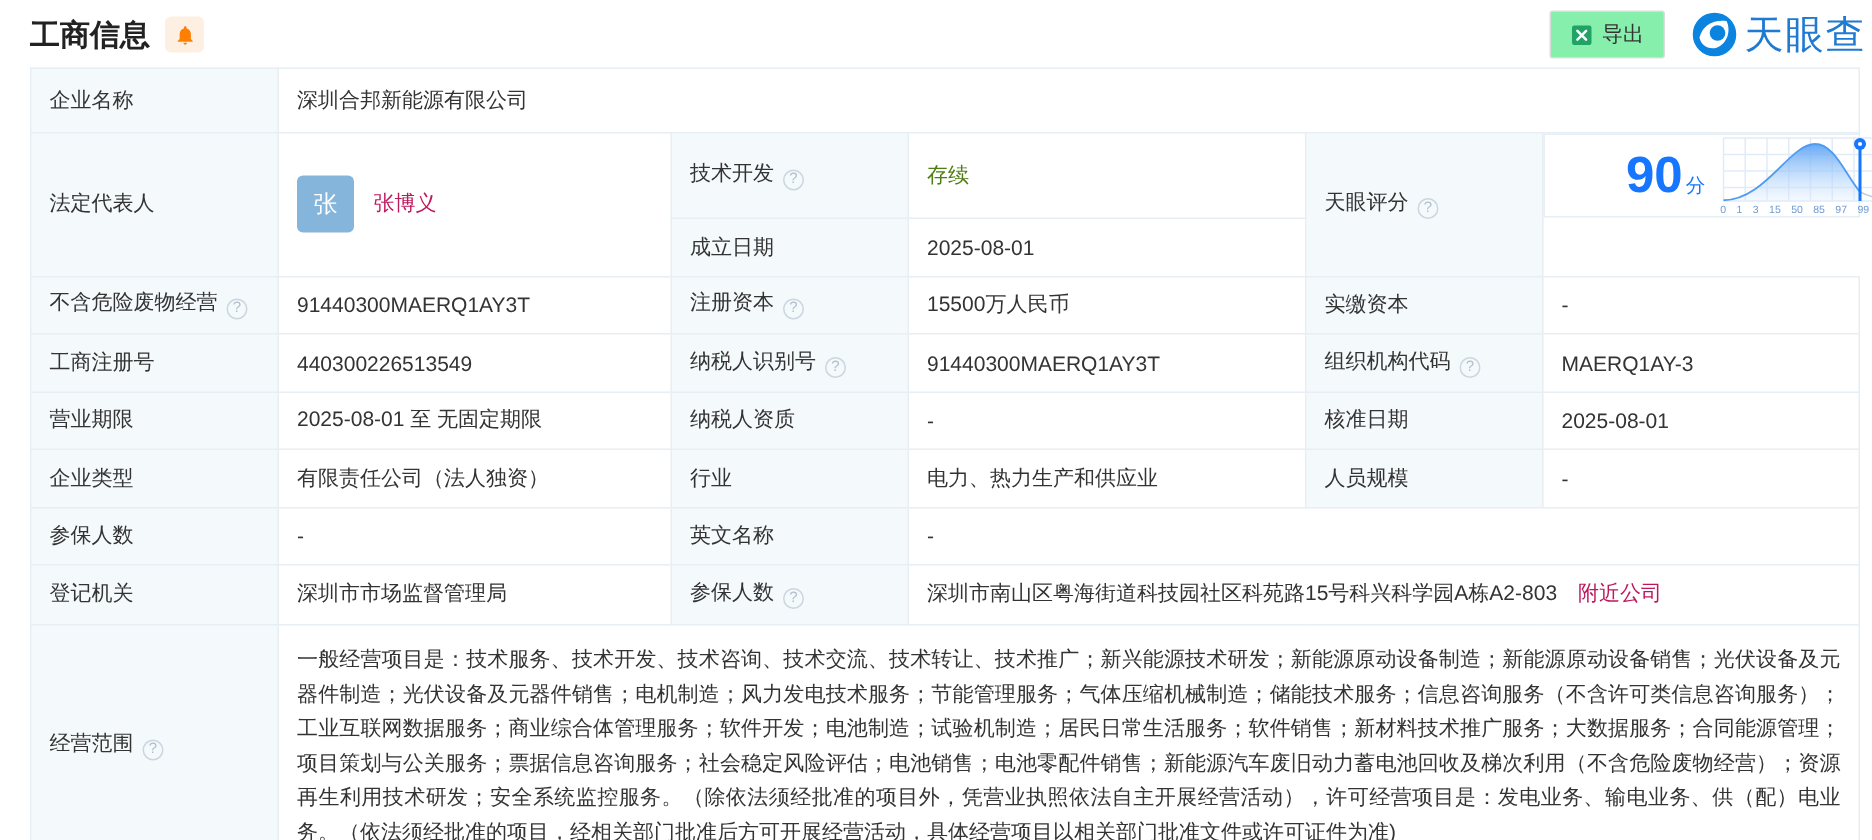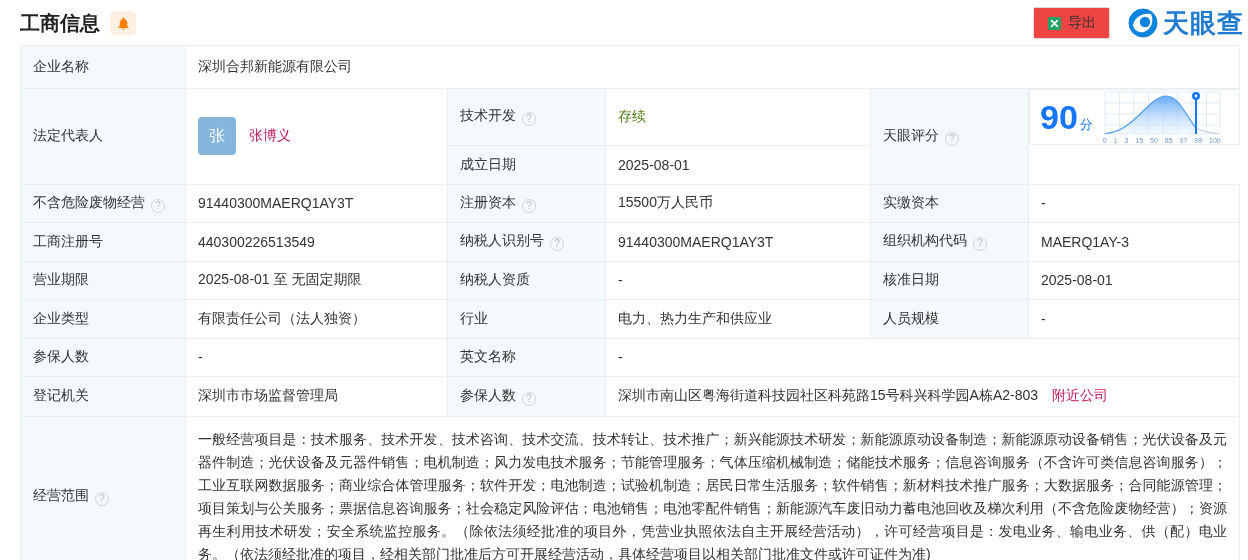--- a/index.html
+++ b/index.html
@@ -6,40 +6,40 @@
   html,body { margin:0; padding:0; width:1248px; height:560px; background:#fff;
     font-family:"Liberation Sans","DejaVu Sans",sans-serif; color:#333; overflow:hidden; }
 
   
   .topbar { display:flex; align-items:center; padding:9px 0 8px 20px; height:45px; }
   .page-title { font-size:20px; font-weight:700; color:#222; margin:0; }
   .bell-badge { margin-left:10px; width:26px; height:24px; background:#fdf0e2; border-radius:4px;
     display:inline-flex; align-items:center; justify-content:center; cursor:pointer; }
   .spacer { flex:1; }
   .export-btn { display:inline-flex; align-items:center; gap:6px; border:1px solid #dcdcdc;
-    border-radius:2px; background:#ef4444; padding:6px 13px; font-size:14px; color:#333; cursor:pointer; }
+    border-radius:2px; background:#86efac; padding:6px 13px; font-size:14px; color:#333; cursor:pointer; }
   .brand { display:inline-flex; align-items:center; gap:5px; margin-left:18px; margin-right:4px; }
-  .brand-text { font-size:26px; font-weight:700; color:#1f7ad1; letter-spacing:1px; }
+  .brand-text { font-size:26px; font-weight:400; color:#1f7ad1; letter-spacing:1px; }
 
   
   table.info { border-collapse:collapse; table-layout:fixed; width:1220px; margin-left:20px; }
   table.info td { border:1px solid #e7eef4; font-size:14px; padding:0 12px; vertical-align:middle; color:#333; }
   td.lbl { background:#f4f9fc; color:#404040; }
   .help { display:inline-flex; align-items:center; justify-content:center; width:14px; height:14px;
     border:1px solid #ccd6e0; border-radius:50%; color:#b3bfca; font-size:10px; line-height:1;
     margin-left:6px; vertical-align:-2px; cursor:pointer; }
   .link { color:#be185d; cursor:pointer; text-decoration:none; }
   .status-green { color:#4d7c0f; }
 
   .rep-cell { display:flex; align-items:center; gap:13px; }
   .avatar { width:38px; height:38px; border-radius:4px; background:#85b5da; color:#fff;
     display:flex; align-items:center; justify-content:center; font-size:16px; cursor:pointer; }
 
   .score-cell { display:flex; align-items:center; gap:10px; padding:0 2px 0 10px !important; cursor:pointer; }
-  .score-num-wrap { display:flex; align-items:baseline; }
+  .score-num-wrap { display:flex; align-items:baseline;margin-left:44px; }
   .score-num { font-size:34px; font-weight:700; color:#1776ff; }
   .score-unit { font-size:13px; color:#1776ff; margin-left:2px; }
   .score-chart { display:flex; flex-direction:column; width:118px; }
   .axis-row { display:flex; justify-content:space-between; width:118px; font-size:7px;
     color:#6f9bd2; margin-top:1px; }
 
   .scope-val { line-height:23px; padding:10px 12px !important; text-align:justify; }
 </style>
 </head>
 <body>

